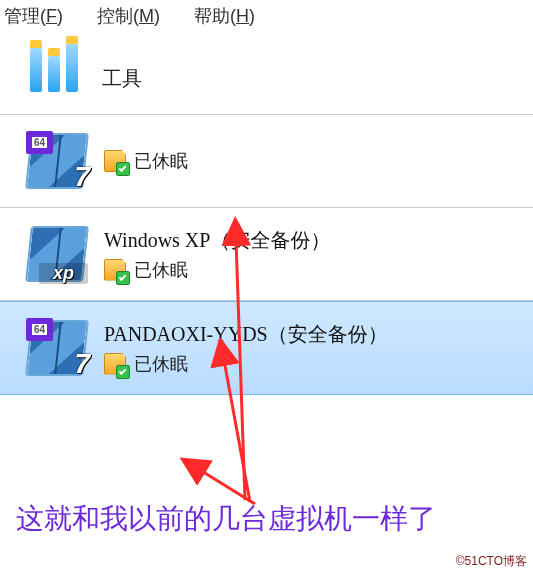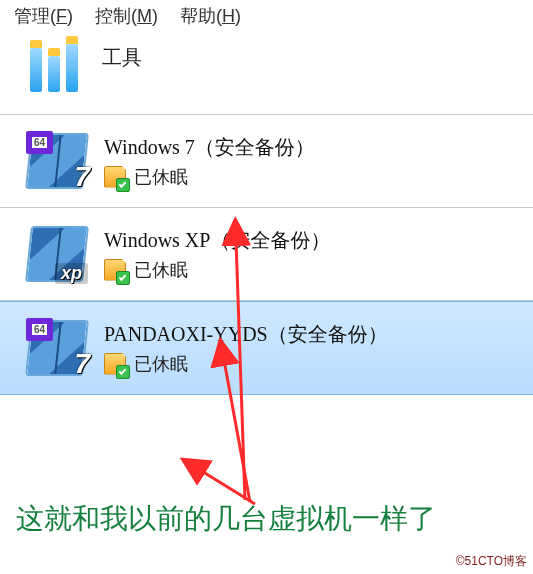--- a/index.html
+++ b/index.html
@@ -1,48 +1,48 @@
 <!DOCTYPE html>
 <html><head>
 <meta charset="utf-8">
 <style>
   html,body{margin:0;padding:0;font-family:"Microsoft YaHei","SimSun",sans-serif;background:#fff;color:#222}
   .root{width:533px;height:574px;position:relative;overflow:hidden;box-sizing:border-box}
-  .menubar{display:flex;gap:22px;padding:4px 10px 6px 14px;font-size:18px;color:#333}
+  .menubar{display:flex;gap:34px;padding:4px 10px 6px 4px;font-size:18px;color:#333}
   .menubar span u{text-decoration:underline}
-  .tools-row{display:flex;align-items:flex-start;gap:18px;padding:10px 0 22px 28px}
+  .tools-row{display:flex;align-items:flex-end;gap:18px;padding:10px 0 22px 28px}
   .tools-icon{width:56px;height:48px;position:relative}
   .bar{position:absolute;bottom:0;width:12px;border-radius:2px;background:linear-gradient(#9fd9ff,#2aa3f0)}
   .bar.b1{left:2px;height:44px}
   .bar.b2{left:20px;height:36px}
   .bar.b3{left:38px;height:48px}
   .bar::before{content:"";position:absolute;top:-8px;left:0;width:12px;height:8px;background:#ffc83d;border-radius:2px 2px 0 0}
   .tools-label{font-size:20px;color:#222}
   .divider{height:1px;background:#c8c8c8}
   .vm-row{display:flex;align-items:center;gap:18px;padding:18px 0 18px 28px;border-bottom:1px solid #c8c8c8;background:#fff}
   .vm-row.selected{background:linear-gradient(#cfe8ff,#b9dcff);border-top:1px solid #7ab8f0;border-bottom:1px solid #7ab8f0}
   .vm-icon{width:58px;height:56px;position:relative}
   .vm-icon-bg{position:absolute;inset:0;background:#fff;border:2px solid #6aa7d9;border-radius:4px;box-sizing:border-box;transform:skew(-6deg);overflow:hidden}
   .vm-icon-bg::before{content:"";position:absolute;inset:0;background:linear-gradient(135deg,#2e6fb3 30%,#5aa0dd 31%,#5aa0dd 69%,#2e6fb3 70%)}
   .vm-icon-bg::after{content:"";position:absolute;left:50%;top:0;bottom:0;width:2px;background:#1b4d86}
   .vm-badge{position:absolute;top:-2px;left:-2px;background:#fff;border:6px solid #6d28d9;color:#555;font-size:10px;font-weight:bold;padding:0 2px;border-radius:2px;z-index:2}
   .vm-osnum{position:absolute;bottom:-4px;right:-4px;color:#fff;font-size:28px;font-weight:bold;text-shadow:0 0 2px #000,1px 1px 0 #000;z-index:2;font-style:italic}
-  .vm-osnum.xp{font-size:18px;font-style:italic;bottom:-2px;right:-2px;background:rgba(0,0,0,.2);padding:0 6px;border-radius:2px}
+  .vm-osnum.xp{font-size:18px;font-style:italic;bottom:-2px;right:-2px;background:rgba(0,0,0,.2);padding:0 14px;border-radius:2px}
   .vm-info{display:flex;flex-direction:column;gap:4px}
   .vm-title{font-size:20px;color:#111;font-family:"SimSun",serif}
   .vm-status-row{display:flex;align-items:center;gap:8px}
   .sd-icon{width:22px;height:22px;position:relative}
   .sd-body{position:absolute;inset:0;background:linear-gradient(#ffd873,#f5a623);border:1px solid #c9861a;border-radius:2px;clip-path:polygon(0 0,80% 0,100% 20%,100% 100%,0 100%)}
   .sd-check{position:absolute;right:-4px;bottom:-4px;width:12px;height:12px;background:#38c24b;border:1px solid #1e8a2c;border-radius:2px}
   .sd-check::after{content:"";position:absolute;left:2px;top:3px;width:5px;height:2px;border-left:2px solid #fff;border-bottom:2px solid #fff;transform:rotate(-45deg)}
   .vm-status{font-size:18px;color:#222}
   .annotations{position:absolute;inset:0;pointer-events:none}
   .arrow{stroke:#ff2a2a;stroke-width:3;fill:none}
   .arrow-head{fill:#ff2a2a}
-  .caption{position:absolute;left:16px;bottom:36px;color:#15803d;font-size:28px;font-family:"SimSun",serif}
+  .caption{position:absolute;left:16px;bottom:36px;color:#6d28d9;font-size:28px;font-family:"SimSun",serif}
   .watermark{position:absolute;right:6px;bottom:4px;color:#7f1d1d;font-size:12px}
 </style>
 </head>
 <body>
 <div class="root">
 
   <div class="menubar">
     <span><span>管理(</span><u>F</u><span>)</span></span>
     <span><span>控制(</span><u>M</u><span>)</span></span>
     <span><span>帮助(</span><u>H</u><span>)</span></span>
@@ -59,21 +59,20 @@
   <div class="divider"></div>
 
   <div id="vm-list">
       <div class="vm-row">
         <div class="vm-icon">
           <div class="vm-icon-bg"></div>
           <div class="vm-badge">64</div>
           <div class="vm-osnum ">7</div>
         </div>
         <div class="vm-info">
-          <div class="vm-title">Windows 7（安全备份）</div>
           <div class="vm-status-row">
             <div class="sd-icon">
               <div class="sd-body"></div>
               <div class="sd-check"></div>
             </div>
             <div class="vm-status">已休眠</div>
           </div>
         </div>
       </div>
       <div class="vm-row">

